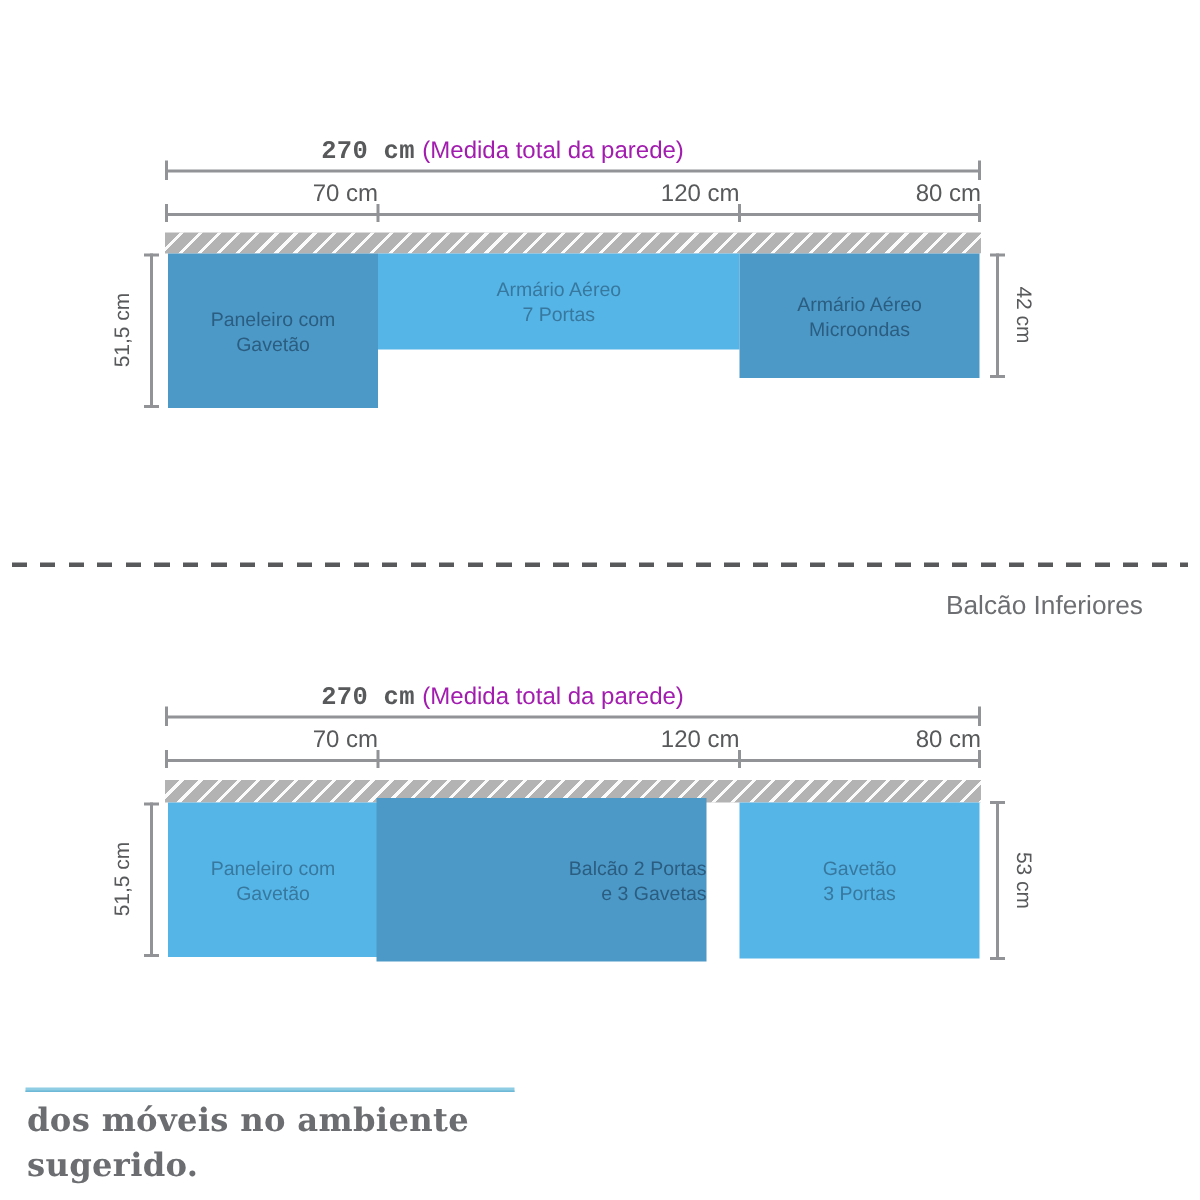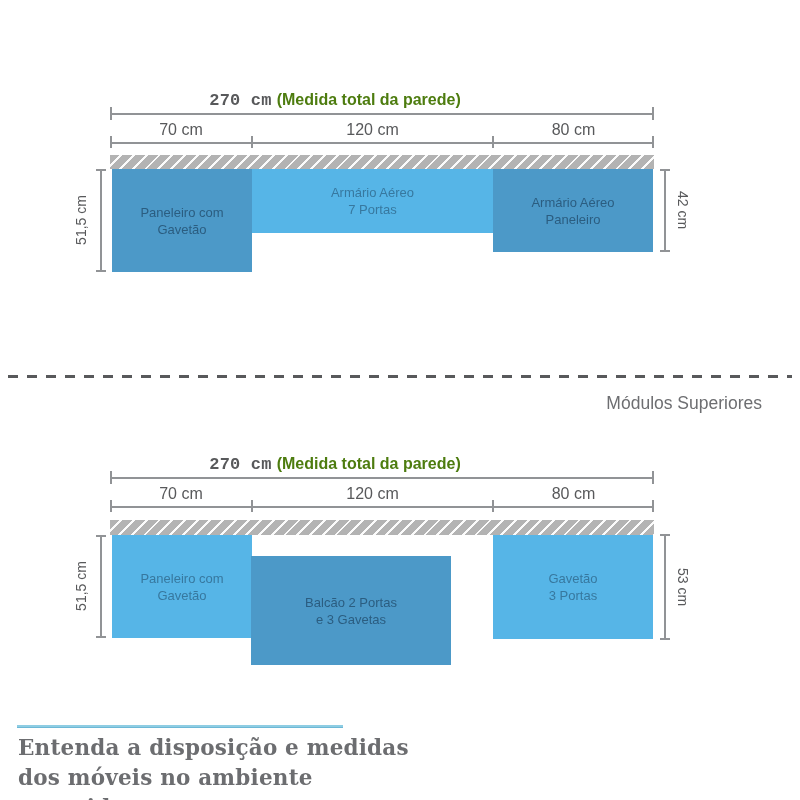--- a/index.html
+++ b/index.html
@@ -8,22 +8,22 @@
     font-family:"Liberation Sans",sans-serif;
   }
   
   .dimline{position:absolute;height:2px;background:#919396;}
   .vtick{position:absolute;width:2px;background:#919396;}
   .htick{position:absolute;height:2px;width:10px;background:#919396;}
   .vline{position:absolute;width:2px;background:#919396;}
   
   .total-label{position:absolute;text-align:center;font-size:17px;color:#58595b;white-space:nowrap;}
   .total-strong{font-weight:700;letter-spacing:.2px;font-family:Liberation Mono, monospace;}
-  .total-note{font-weight:700;color:#4d7c0f;margin-left:5px;font-size:16px;}
-  .seg-label{position:absolute;text-align:center;font-size:16px;color:#58595b;}
+  .total-note{font-weight:400;color:#a21caf;margin-left:5px;font-size:16px;}
+  .seg-label{position:absolute;text-align:right;font-size:16px;color:#58595b;}
   .vmlabel{position:absolute;width:100px;text-align:center;font-size:14px;color:#58595b;line-height:18px;white-space:nowrap;}
   .rot-ccw{transform:rotate(-90deg);}
   .rot-cw{transform:rotate(90deg);}
   
   .wall{
     position:absolute;background:#b3b3b3;
     background-image:repeating-linear-gradient(135deg,rgba(255,255,255,0) 0px,rgba(255,255,255,0) 7px,rgba(255,255,255,.95) 7px,rgba(255,255,255,.95) 9px);
   }
   
   .mod-box{position:absolute;display:flex;flex-direction:column;align-items:center;justify-content:center;text-align:center;}
@@ -73,36 +73,36 @@
     <div class="mod-box box-dark" style="left:112px;top:169px;width:140px;height:103px;">
       <span class="box-label">Paneleiro com</span>
       <span class="box-label">Gavetão</span>
     </div>
     <div class="mod-box box-light" style="left:252px;top:169px;width:241px;height:64px;">
       <span class="box-label">Armário Aéreo</span>
       <span class="box-label">7 Portas</span>
     </div>
     <div class="mod-box box-dark" style="left:493px;top:169px;width:160px;height:83px;">
       <span class="box-label">Armário Aéreo</span>
-      <span class="box-label">Paneleiro</span>
+      <span class="box-label">Microondas</span>
     </div>
 
     <div class="vline" style="left:100px;top:169px;height:103px;"></div>
     <div class="htick" style="left:96px;top:169px;"></div>
     <div class="htick" style="left:96px;top:270px;"></div>
     <div class="vmlabel rot-ccw" style="left:31px;top:211px;">51,5 cm</div>
 
     <div class="vline" style="left:664px;top:169px;height:83px;"></div>
     <div class="htick" style="left:660px;top:169px;"></div>
     <div class="htick" style="left:660px;top:250px;"></div>
     <div class="vmlabel rot-cw" style="left:633px;top:201px;">42 cm</div>
   </div>
 
   <div class="dash-divider" style="left:8px;top:375px;width:784px;"></div>
-  <div class="section-label" style="left:400px;top:393px;width:362px;">Módulos Superiores</div>
+  <div class="section-label" style="left:400px;top:393px;width:362px;">Balcão Inferiores</div>
 
   <div>
 
     <div class="total-label" style="left:110px;top:454px;width:450px;">
       <span class="total-strong">270 cm</span><span class="total-note">(Medida total da parede)</span>
     </div>
     <div class="dimline" style="left:110px;top:477px;width:544px;"></div>
     <div class="vtick" style="left:110px;top:471px;height:13px;"></div>
     <div class="vtick" style="left:652px;top:471px;height:13px;"></div>
 
@@ -114,21 +114,21 @@
     <div class="vtick" style="left:251px;top:500px;height:12px;"></div>
     <div class="vtick" style="left:492px;top:500px;height:12px;"></div>
     <div class="vtick" style="left:652px;top:500px;height:12px;"></div>
 
     <div class="wall" style="left:110px;top:520px;width:544px;height:15px;"></div>
 
     <div class="mod-box box-light" style="left:112px;top:535px;width:140px;height:103px;">
       <span class="box-label">Paneleiro com</span>
       <span class="box-label">Gavetão</span>
     </div>
-    <div class="mod-box box-dark" style="left:251px;top:556px;width:200px;height:109px;">
+    <div class="mod-box box-dark" style="left:251px;top:532px;width:220px;height:109px;align-items:flex-end;">
       <span class="box-label">Balcão 2 Portas</span>
       <span class="box-label">e 3 Gavetas</span>
     </div>
     <div class="mod-box box-light" style="left:493px;top:535px;width:160px;height:104px;">
       <span class="box-label">Gavetão</span>
       <span class="box-label">3 Portas</span>
     </div>
 
     <div class="vline" style="left:100px;top:535px;height:103px;"></div>
     <div class="htick" style="left:96px;top:535px;"></div>
@@ -136,17 +136,16 @@
     <div class="vmlabel rot-ccw" style="left:31px;top:577px;">51,5 cm</div>
 
     <div class="vline" style="left:664px;top:534px;height:106px;"></div>
     <div class="htick" style="left:660px;top:534px;"></div>
     <div class="htick" style="left:660px;top:638px;"></div>
     <div class="vmlabel rot-cw" style="left:633px;top:578px;">53 cm</div>
   </div>
 
   <div class="footer-underline" style="left:17px;top:725px;width:326px;height:2px;"></div>
   <div class="footer-text" style="left:18px;top:733px;width:400px;">
-    <div>Entenda a disposição e medidas</div>
     <div>dos móveis no ambiente sugerido.</div>
   </div>
 
 </div>
 
 </body></html>

